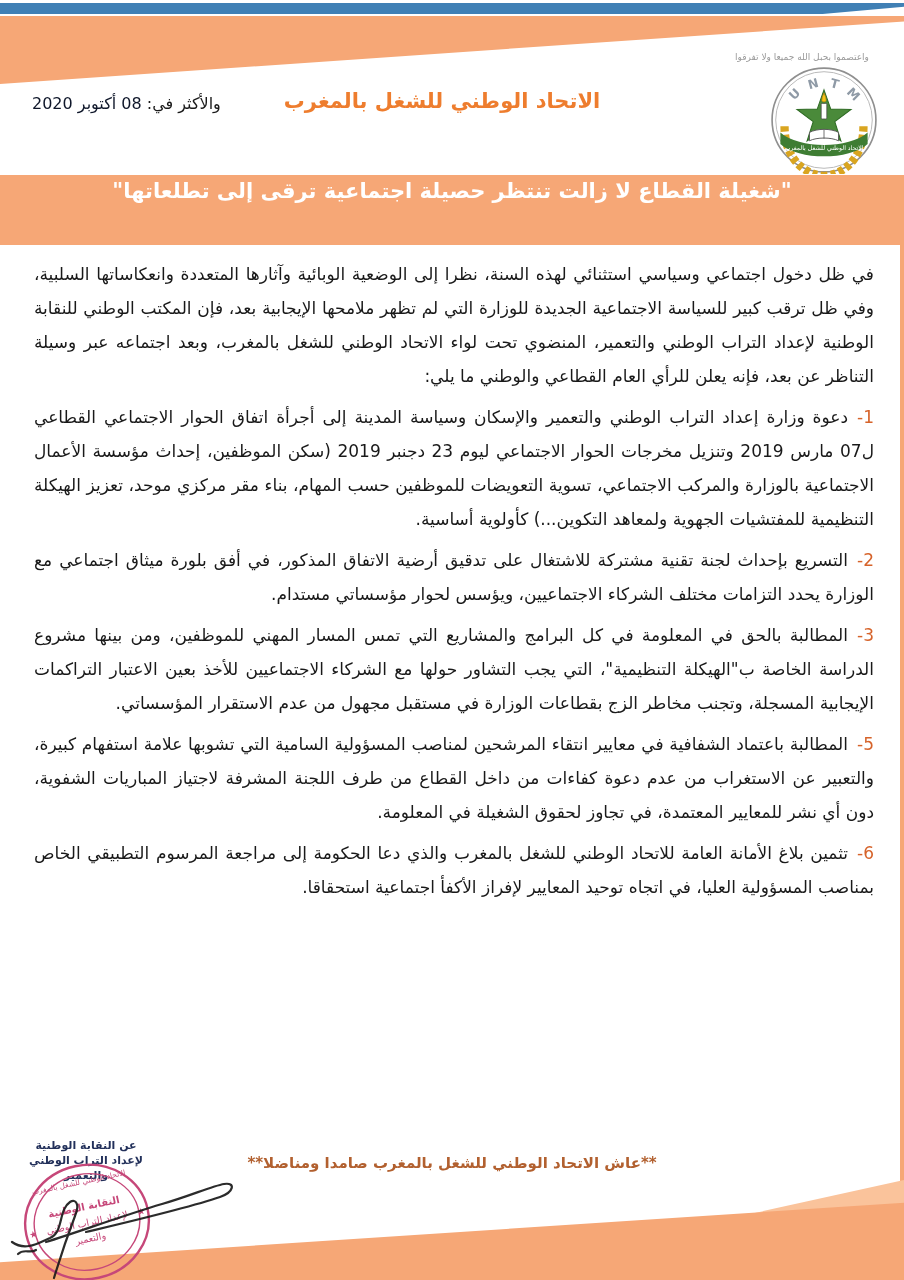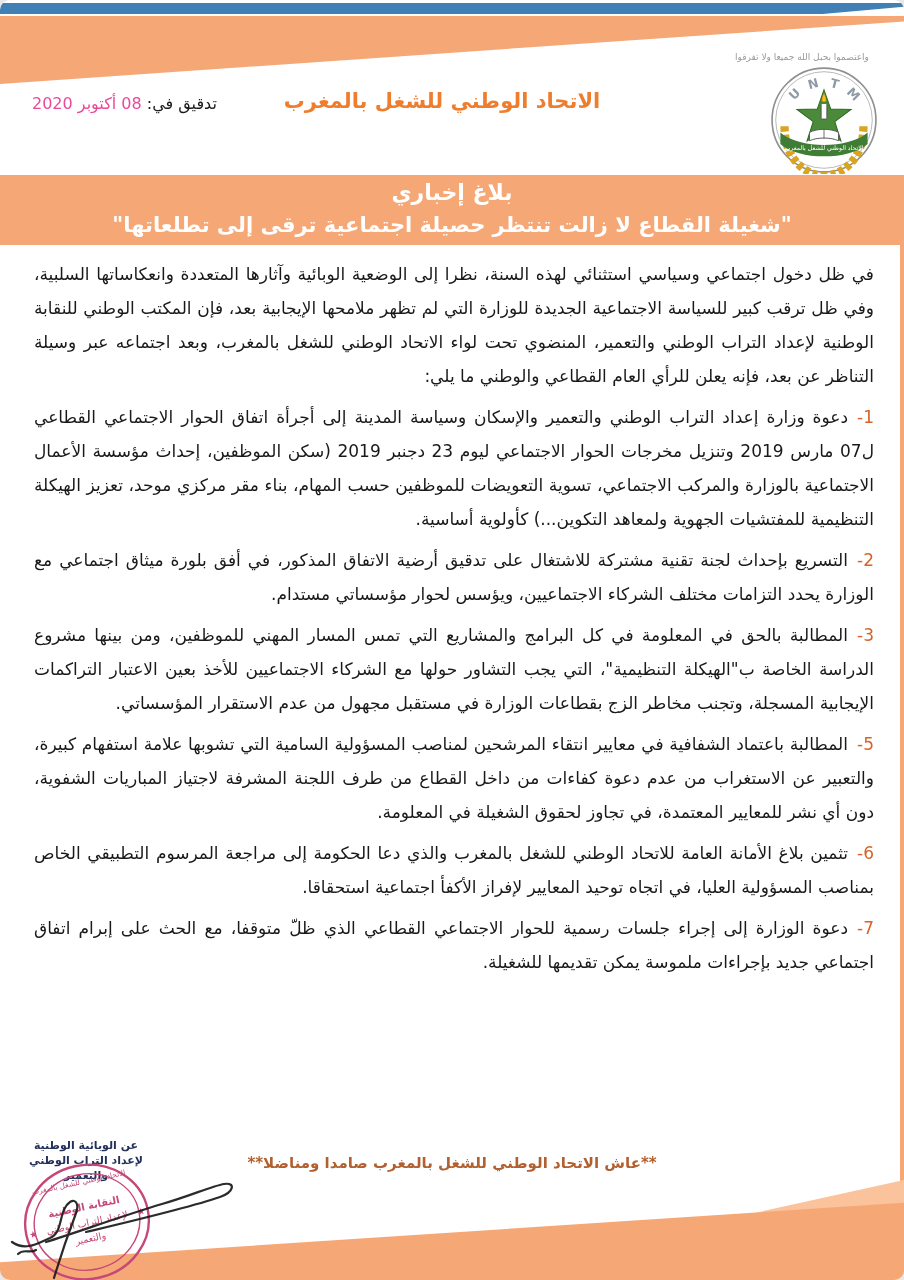--- a/index.html
+++ b/index.html
@@ -1,38 +1,38 @@
 <!DOCTYPE html>
 <html lang="ar" dir="rtl"><head>
 <meta charset="utf-8">
 <style>
   html,body{margin:0;padding:0;background:#e8e8e8;}
   .page{
     position:relative; width:904px; height:1280px; margin:0 auto;
     background:#ffffff; overflow:hidden;
-    font-family:"DejaVu Sans", sans-serif; direction:rtl; color:#191919;border-radius:10px;
+    font-family:"DejaVu Sans", sans-serif; direction:rtl; color:#191919;
   }
   
   .blue-bar{position:absolute; top:3px; left:0; width:904px; height:11px;
     background:#4080B5; clip-path:polygon(0 0,100% 0,100% 35%,91% 100%,0 100%);}
   .orange-top{position:absolute; top:16px; left:0; width:904px; height:68px;
     background:#F6A776; clip-path:polygon(0 0,100% 0,100% 8%,0 100%);}
   .right-strip{position:absolute; top:178px; bottom:0; right:0; width:4px; background:#F6A776;}
   .bottom-light{position:absolute; left:0; top:1170px; width:904px; height:110px;
     background:#FAC39B; clip-path:polygon(50% 100%,100% 9%,100% 100%);}
   .bottom-dark{position:absolute; left:0; top:1196px; width:904px; height:84px;
     background:#F6A776; clip-path:polygon(0 79%,100% 8%,100% 100%,0 100%);}
   
   .org-titles{position:absolute; top:86px; right:262px; width:400px;
     text-align:center; font-weight:bold; color:#EE7D2E;}
   .org-line1{font-size:21px; line-height:30px; white-space:nowrap;}
   .org-line2{font-size:20px; line-height:30px; white-space:nowrap;}
   .date-line{position:absolute; top:94px; left:32px; font-size:16px; white-space:nowrap;}
   .date-label{color:#1a1a1a;}
-  .date-value{color:#ec4899;}
+  .date-value{color:#0f172a;}
   .motto{position:absolute; top:52px; right:22px; width:160px; text-align:center;
     font-size:9px; color:#9a9a9a; letter-spacing:1px;}
   .logo-wrap{position:absolute; top:66px; right:26px; width:108px; height:108px;}
   
   .banner{position:absolute; top:175px; left:0; width:904px; height:70px;
     background:#F6A776; color:#ffffff; text-align:center; font-weight:bold;}
   .banner-title{font-size:22px; line-height:32px; margin-top:2px;}
   .banner-subtitle{font-size:21px; line-height:32px;}
   
   .doc-body{position:absolute; top:257px; right:30px; left:34px;
@@ -84,43 +84,41 @@
       <path d="M10,64 C28,80 76,80 94,64 L94,75 C76,91 28,91 10,75 Z" fill="#3e7d33"></path>
       <text x="52" y="80.5" font-size="6" fill="#ffffff" text-anchor="middle">الاتحاد الوطني للشغل بالمغرب</text>
     </svg>
   </div>
 
   <div class="org-titles">
     <div class="org-line1">الاتحاد الوطني للشغل بالمغرب</div>
   </div>
 
   <div class="date-line">
-    <span class="date-label">تدقيق في:</span>
+    <span class="date-label">والأكثر في:</span>
     <span class="date-value">08 أكتوبر 2020</span>
   </div>
 
   <div class="banner">
-    <div class="banner-title">بلاغ إخباري</div>
     <div class="banner-subtitle">"شغيلة القطاع لا زالت تنتظر حصيلة اجتماعية ترقى إلى تطلعاتها"</div>
   </div>
 
   <div class="doc-body">
     <p>في ظل دخول اجتماعي وسياسي استثنائي لهذه السنة، نظرا إلى الوضعية الوبائية وآثارها المتعددة وانعكاساتها السلبية، وفي ظل ترقب كبير للسياسة الاجتماعية الجديدة للوزارة التي لم تظهر ملامحها الإيجابية بعد، فإن المكتب الوطني للنقابة الوطنية لإعداد التراب الوطني والتعمير، المنضوي تحت لواء الاتحاد الوطني للشغل بالمغرب، وبعد اجتماعه عبر وسيلة التناظر عن بعد، فإنه يعلن للرأي العام القطاعي والوطني ما يلي:</p>
     <p><span class="item-num">1-</span><span>دعوة وزارة إعداد التراب الوطني والتعمير والإسكان وسياسة المدينة إلى أجرأة اتفاق الحوار الاجتماعي القطاعي ل07 مارس 2019 وتنزيل مخرجات الحوار الاجتماعي ليوم 23 دجنبر 2019 (سكن الموظفين، إحداث مؤسسة الأعمال الاجتماعية بالوزارة والمركب الاجتماعي، تسوية التعويضات للموظفين حسب المهام، بناء مقر مركزي موحد، تعزيز الهيكلة التنظيمية للمفتشيات الجهوية ولمعاهد التكوين...) كأولوية أساسية.</span></p>
     <p><span class="item-num">2-</span><span>التسريع بإحداث لجنة تقنية مشتركة للاشتغال على تدقيق أرضية الاتفاق المذكور، في أفق بلورة ميثاق اجتماعي مع الوزارة يحدد التزامات مختلف الشركاء الاجتماعيين، ويؤسس لحوار مؤسساتي مستدام.</span></p>
     <p><span class="item-num">3-</span><span>المطالبة بالحق في المعلومة في كل البرامج والمشاريع التي تمس المسار المهني للموظفين، ومن بينها مشروع الدراسة الخاصة ب"الهيكلة التنظيمية"، التي يجب التشاور حولها مع الشركاء الاجتماعيين للأخذ بعين الاعتبار التراكمات الإيجابية المسجلة، وتجنب مخاطر الزج بقطاعات الوزارة في مستقبل مجهول من عدم الاستقرار المؤسساتي.</span></p>
     <p><span class="item-num">5-</span><span>المطالبة باعتماد الشفافية في معايير انتقاء المرشحين لمناصب المسؤولية السامية التي تشوبها علامة استفهام كبيرة، والتعبير عن الاستغراب من عدم دعوة كفاءات من داخل القطاع من طرف اللجنة المشرفة لاجتياز المباريات الشفوية، دون أي نشر للمعايير المعتمدة، في تجاوز لحقوق الشغيلة في المعلومة.</span></p>
     <p><span class="item-num">6-</span><span>تثمين بلاغ الأمانة العامة للاتحاد الوطني للشغل بالمغرب والذي دعا الحكومة إلى مراجعة المرسوم التطبيقي الخاص بمناصب المسؤولية العليا، في اتجاه توحيد المعايير لإفراز الأكفأ اجتماعية استحقاقا.</span></p>
-    <p><span class="item-num">7-</span><span>دعوة الوزارة إلى إجراء جلسات رسمية للحوار الاجتماعي القطاعي الذي ظلّ متوقفا، مع الحث على إبرام اتفاق اجتماعي جديد بإجراءات ملموسة يمكن تقديمها للشغيلة.</span></p>
   </div>
 
   <div class="slogan">**عاش الاتحاد الوطني للشغل بالمغرب صامدا ومناضلا**</div>
 
   <div class="stamp-caption">
-    <div>عن الوبائية الوطنية</div>
+    <div>عن النقابة الوطنية</div>
     <div>لإعداد التراب الوطني والتعمير</div>
   </div>
 
   <svg class="stamp-svg" viewBox="0 0 250 122">
     <g transform="rotate(-12 83 64)">
       <ellipse cx="83" cy="64" rx="62" ry="57" fill="none" stroke="#C64779" stroke-width="2.4"></ellipse>
       <ellipse cx="83" cy="64" rx="53" ry="48" fill="none" stroke="#C64779" stroke-width="1.4"></ellipse>
       <text x="83" y="26" font-size="7.5" fill="#C64779" text-anchor="middle">الاتحاد الوطني للشغل بالمغرب</text>
       <text x="83" y="52" font-size="10" font-weight="bold" fill="#C64779" text-anchor="middle">النقابة الوطنية</text>
       <text x="83" y="68" font-size="9.5" fill="#C64779" text-anchor="middle">لإعداد التراب الوطني</text>

